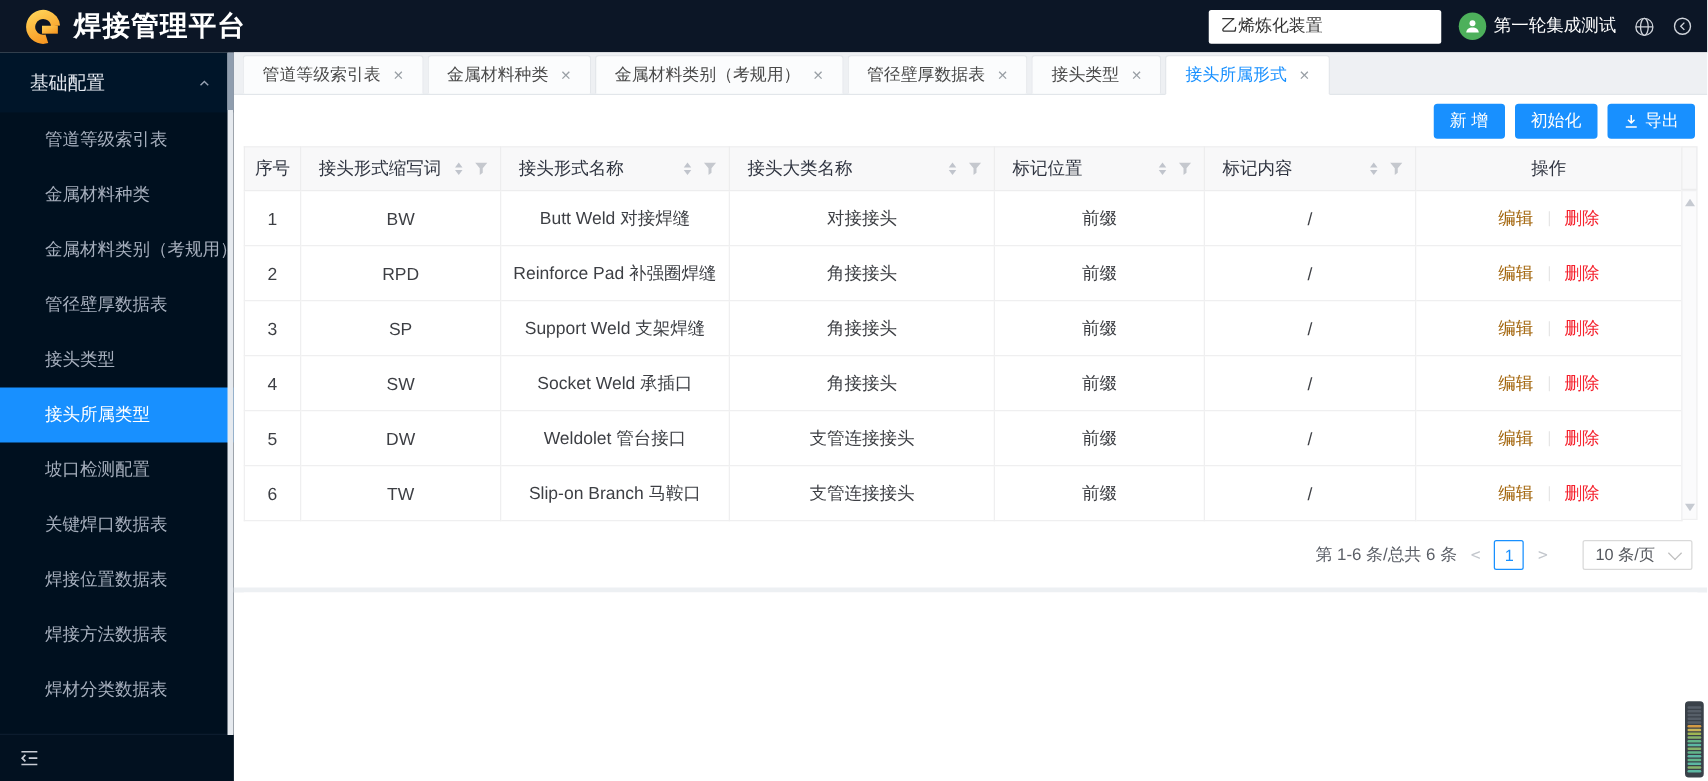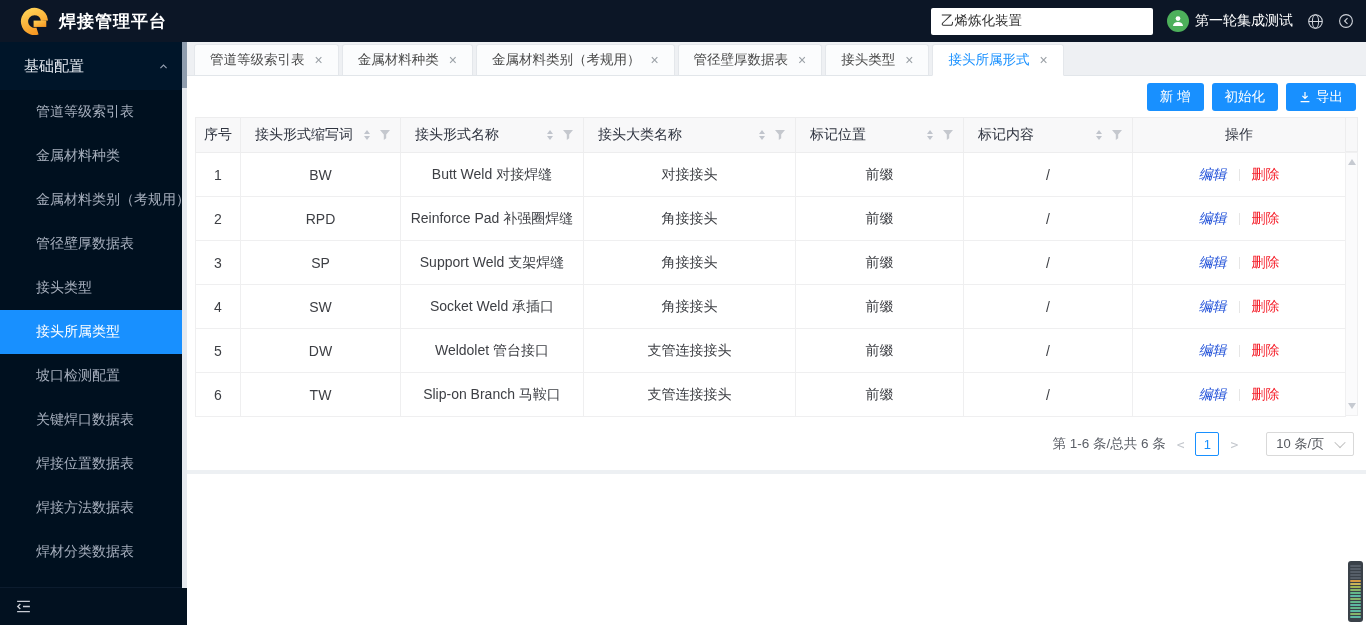--- a/index.html
+++ b/index.html
@@ -2,26 +2,26 @@
 <html><head>
 <meta charset="utf-8">
 <style>
   html,body{margin:0;padding:0;background:#fff;}
   .app{position:relative;width:1366px;height:625px;overflow:hidden;background:#fff;
        font-family:"Liberation Sans","DejaVu Sans",sans-serif;font-size:14px;color:#333;}
 
   
   .navbar{height:42px;background:#0c1626;display:flex;align-items:stretch;}
   .brand{width:187px;box-sizing:border-box;display:flex;align-items:center;gap:10px;padding-left:20px;flex:none;}
-  .brand-title{color:#ffffff;font-weight:bold;font-size:17px;letter-spacing:1px;white-space:nowrap;}
+  .brand-title{color:#ffffff;font-weight:bold;font-size:22px;letter-spacing:1px;white-space:nowrap;}
   .nav-menu{display:flex;align-items:stretch;margin-left:18px;}
   .nav-item{display:flex;align-items:center;padding:0 21px;color:#c3cad6;font-size:15px;cursor:pointer;white-space:nowrap;}
   .nav-item.active{background:#1890ff;color:#fff;}
   .nav-right{margin-left:auto;display:flex;align-items:center;gap:14px;padding-right:12px;}
-  .search-input{width:222px;height:27px;box-sizing:border-box;border:none;border-radius:2px;
+  .search-input{width:186px;height:27px;box-sizing:border-box;border:none;border-radius:2px;
       padding:0 10px;font-size:13.5px;color:#333;background:#fff;outline:none;
       font-family:"Liberation Sans","DejaVu Sans",sans-serif;}
   .user{display:flex;align-items:center;gap:6px;color:#fff;font-size:14px;cursor:pointer;white-space:nowrap;}
   .avatar{width:22px;height:22px;border-radius:50%;background:#4db05b;display:flex;align-items:center;justify-content:center;flex:none;}
   .icon-btn{display:flex;align-items:center;cursor:pointer;}
 
   
   .shell{display:flex;height:583px;}
 
   
@@ -59,21 +59,21 @@
   th{background:#f8f8f9;height:35px;box-sizing:border-box;font-weight:normal;color:#2f3440;
      border:1px solid #ededee;padding:0;font-size:14px;}
   .th-inner{display:flex;align-items:center;padding:0 10px 0 14px;height:100%;}
   .th-inner.center{justify-content:center;padding:0;}
   .th-label{white-space:nowrap;}
   .sorter{display:inline-flex;flex-direction:column;gap:2px;margin-left:auto;cursor:pointer;}
   .cu{width:0;height:0;border-left:3.5px solid transparent;border-right:3.5px solid transparent;border-bottom:4.5px solid #c0c4cc;display:block;}
   .cd{width:0;height:0;border-left:3.5px solid transparent;border-right:3.5px solid transparent;border-top:4.5px solid #c0c4cc;display:block;}
   .filter{margin-left:10px;display:flex;align-items:center;cursor:pointer;}
   td{height:44px;box-sizing:border-box;border:1px solid #efeff0;text-align:center;color:#3d3f44;font-size:14px;background:#fff;padding:0 6px;}
-  .link-edit{color:#1d4ed8;cursor:pointer;font-style:italic;}
+  .link-edit{color:#a16207;cursor:pointer;}
   .link-del{color:#f5222d;cursor:pointer;}
   .op-sep{display:inline-block;width:1px;height:12px;background:#e6e6e6;margin:0 12px;vertical-align:middle;}
 
   .header-filler{position:absolute;top:0;right:0;width:13px;height:35px;background:#f8f8f9;border:1px solid #ededee;box-sizing:border-box;}
   .tbl-scrollbar{position:absolute;top:35px;right:0;width:13px;height:264px;background:#fbfbfc;border:1px solid #f0f0f1;box-sizing:border-box;cursor:pointer;}
   .tbl-scrollbar .arr{position:absolute;left:50%;transform:translateX(-50%);width:0;height:0;display:block;}
   .tbl-scrollbar .arr.up{top:6px;border-left:4px solid transparent;border-right:4px solid transparent;border-bottom:6px solid #c6cad1;}
   .tbl-scrollbar .arr.down{bottom:6px;border-left:4px solid transparent;border-right:4px solid transparent;border-top:6px solid #c6cad1;}
 
   

